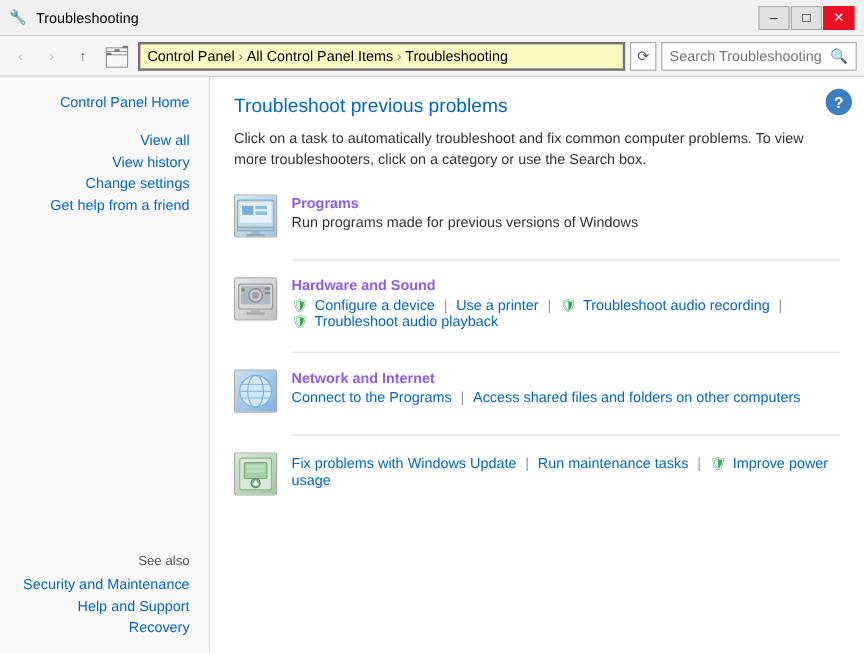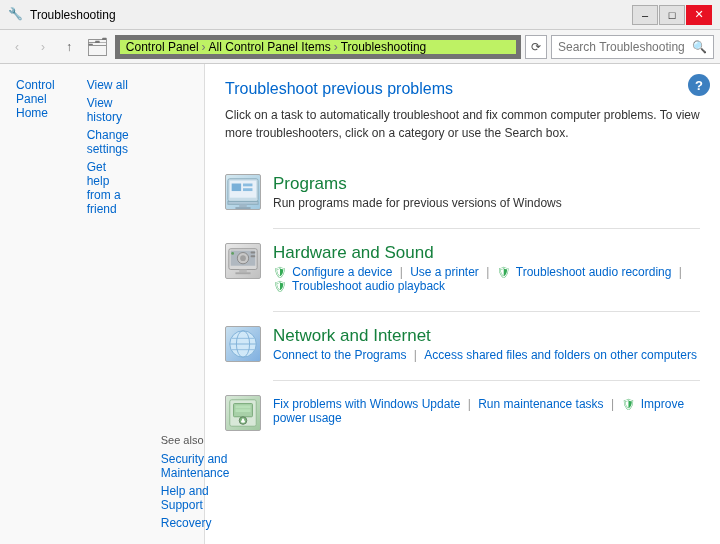--- a/index.html
+++ b/index.html
@@ -35,21 +35,21 @@
       padding: 0 6px;
       gap: 4px;
       border-bottom: 1px solid #ccc;
     }
     .nav-btn {
       width: 22px; height: 22px; display: flex; align-items: center; justify-content: center;
       background: none; border: 1px solid transparent; cursor: pointer; font-size: 12px; color: #555;
     }
     .nav-btn.disabled { color: #bbb; cursor: default; }
     .address-path {
-      flex: 1; height: 24px; border: 5px solid #737373; background: #bef264;
+      flex: 1; height: 24px; border: 2px solid #737373; background: #fef9c3;
       display: flex; align-items: center; padding: 0 6px; font-size: 12px; color: #000;
     }
     .address-path .sep { color: #777; margin: 0 3px; }
     .address-path .path-item { color: #000; }
     .address-path .path-item.current { color: #000; }
     .refresh-btn {
       width: 22px; height: 24px; border: 1px solid #abadb3; background: #fff;
       display: flex; align-items: center; justify-content: center; cursor: pointer; font-size: 12px; color: #555;
     }
     .search-box {
@@ -62,26 +62,27 @@
     .search-icon { color: #555; font-size: 12px; }
 
     
     .main-layout {
       display: flex;
       height: calc(544px - 30px - 34px);
     }
 
     
     .sidebar {
-      width: 205px;
+      width: 175px;
       background: #f9f9f9;
       border-right: 1px solid #ddd;
       padding: 12px 0;
       display: flex;
-      flex-direction: row;
+      flex-direction: column;
+      text-align: right;
     }
     .sidebar-section { padding: 0 16px; margin-bottom: 4px; }
     .sidebar-link {
       display: block; color: #0066cc; text-decoration: none; font-size: 12px;
       padding: 2px 0; cursor: pointer;
     }
     .sidebar-see-also { margin-top: auto; padding: 12px 16px 0; }
     .see-also-title { color: #555; font-size: 11px; margin-bottom: 4px; }
 
     
@@ -98,34 +99,34 @@
     
     .content {
       flex: 1;
       padding: 16px 20px;
       overflow-y: auto;
       position: relative;
     }
     .content-title {
       color: #0066cc; font-size: 16px; font-weight: normal; margin-bottom: 8px;
     }
-    .content-desc { font-size: 12px; color: #333; margin-bottom: 32px; line-height: 1.5; }
+    .content-desc { font-size: 12px; color: #333; margin-bottom: 20px; line-height: 1.5; }
 
     
     .category-item {
       display: flex; align-items: flex-start; margin-bottom: 18px; gap: 12px;
     }
     .cat-icon {
       width: 36px; height: 36px; flex-shrink: 0;
       display: flex; align-items: center; justify-content: center;
       font-size: 24px;
     }
     .cat-content { flex: 1; }
     .cat-title {
-      color: #15803d; font-size: 17px; font-weight: normal; cursor: pointer; display: block;
+      color: #8b5cf6; font-size: 12px; font-weight: bold; cursor: pointer; display: block;
     }
     .cat-links { font-size: 12px; margin-top: 2px; }
     .cat-link {
       color: #0066cc; cursor: pointer; text-decoration: none;
     }
     .separator { color: #999; margin: 0 4px; }
     .shield-icon { display: inline-block; font-size: 11px; margin-right: 2px; }
 
     
     .icon-programs { background: linear-gradient(135deg, #d4e8f0, #a0c8e0); border: 1px solid #aaa; border-radius: 2px; }

